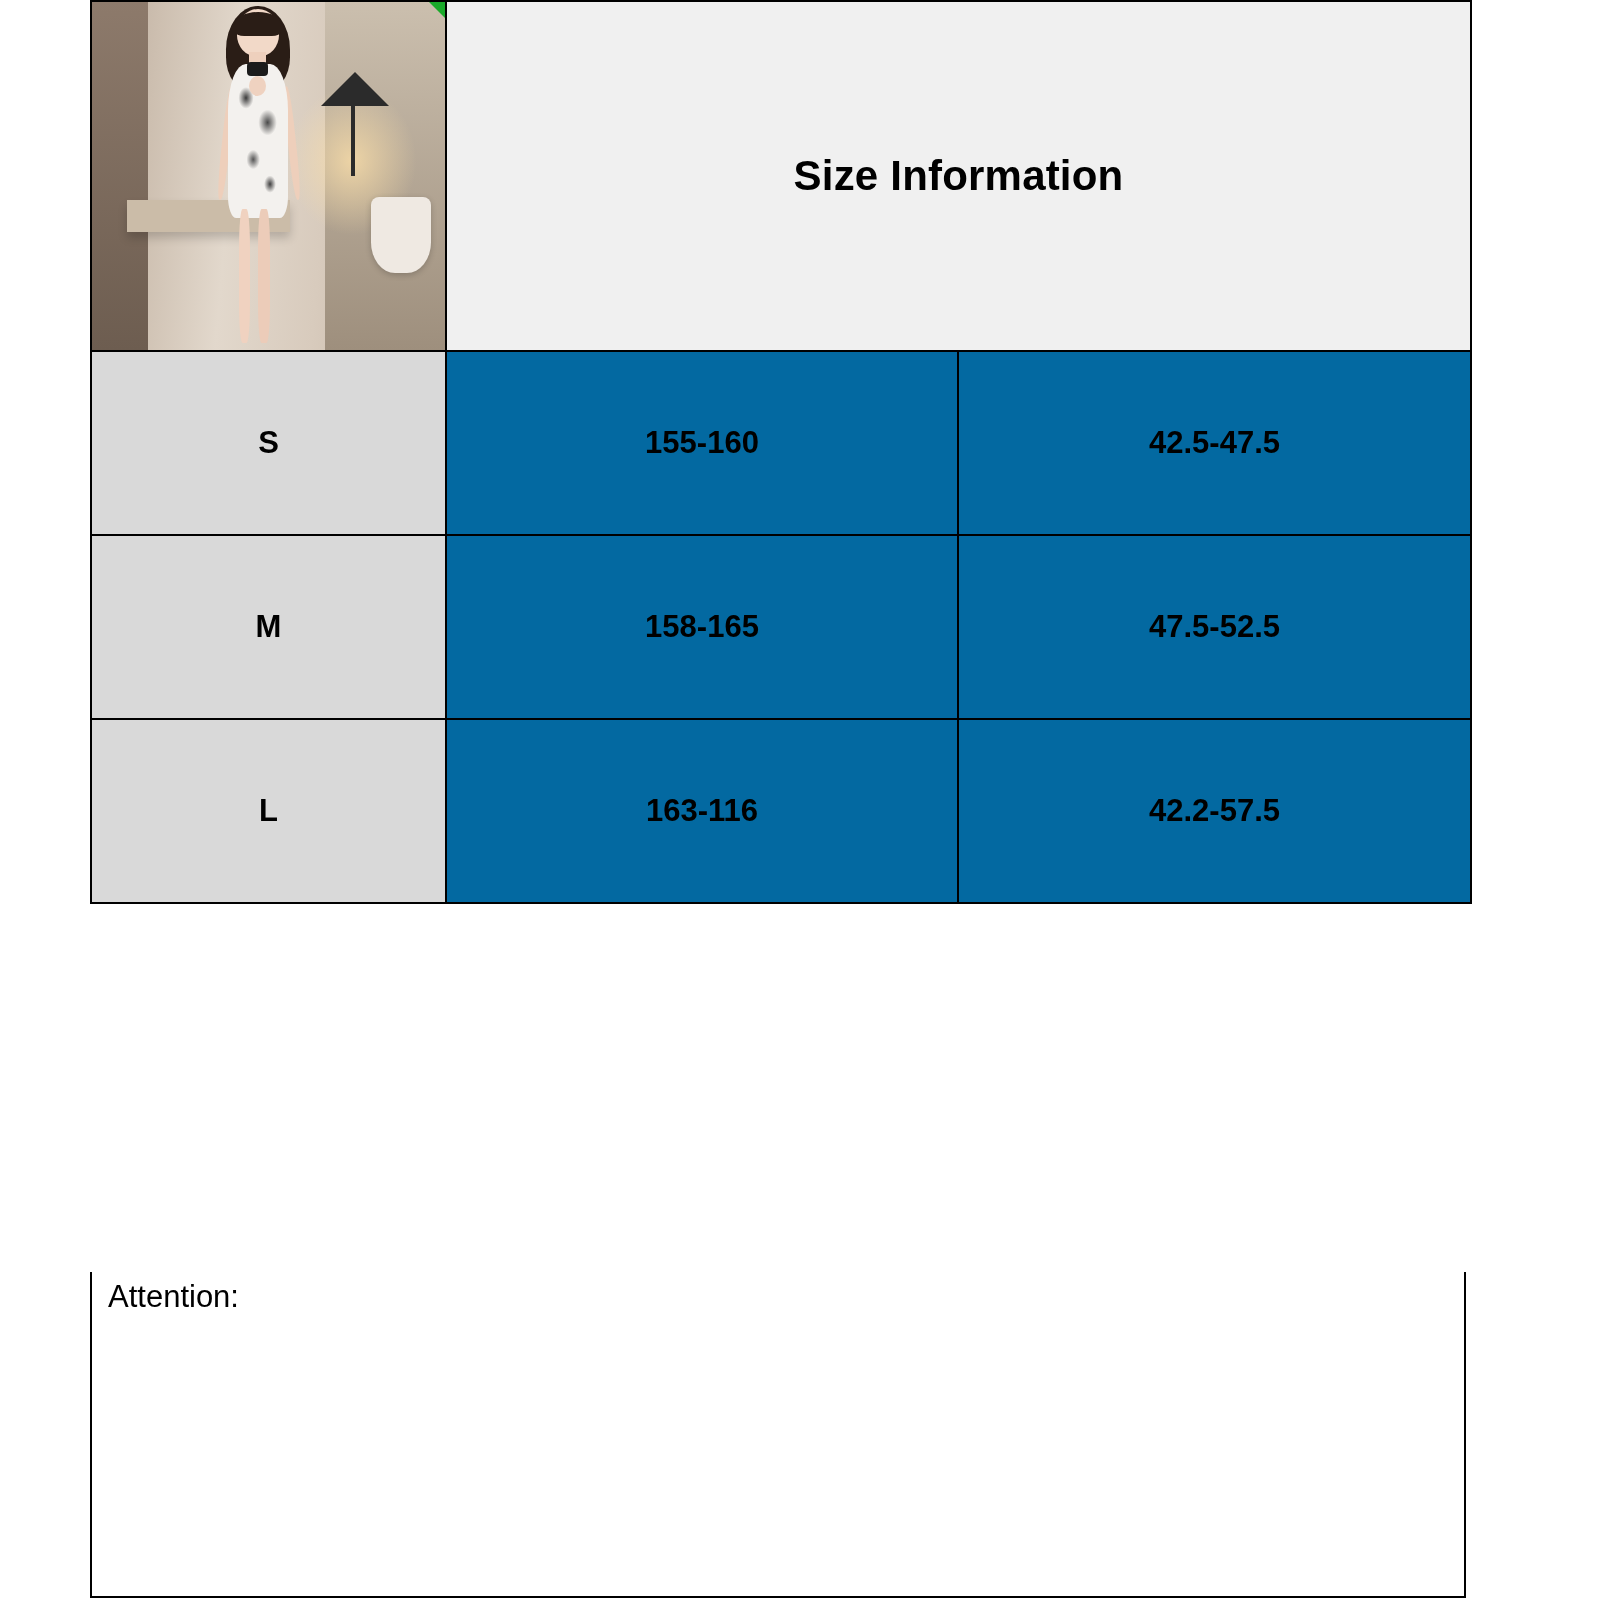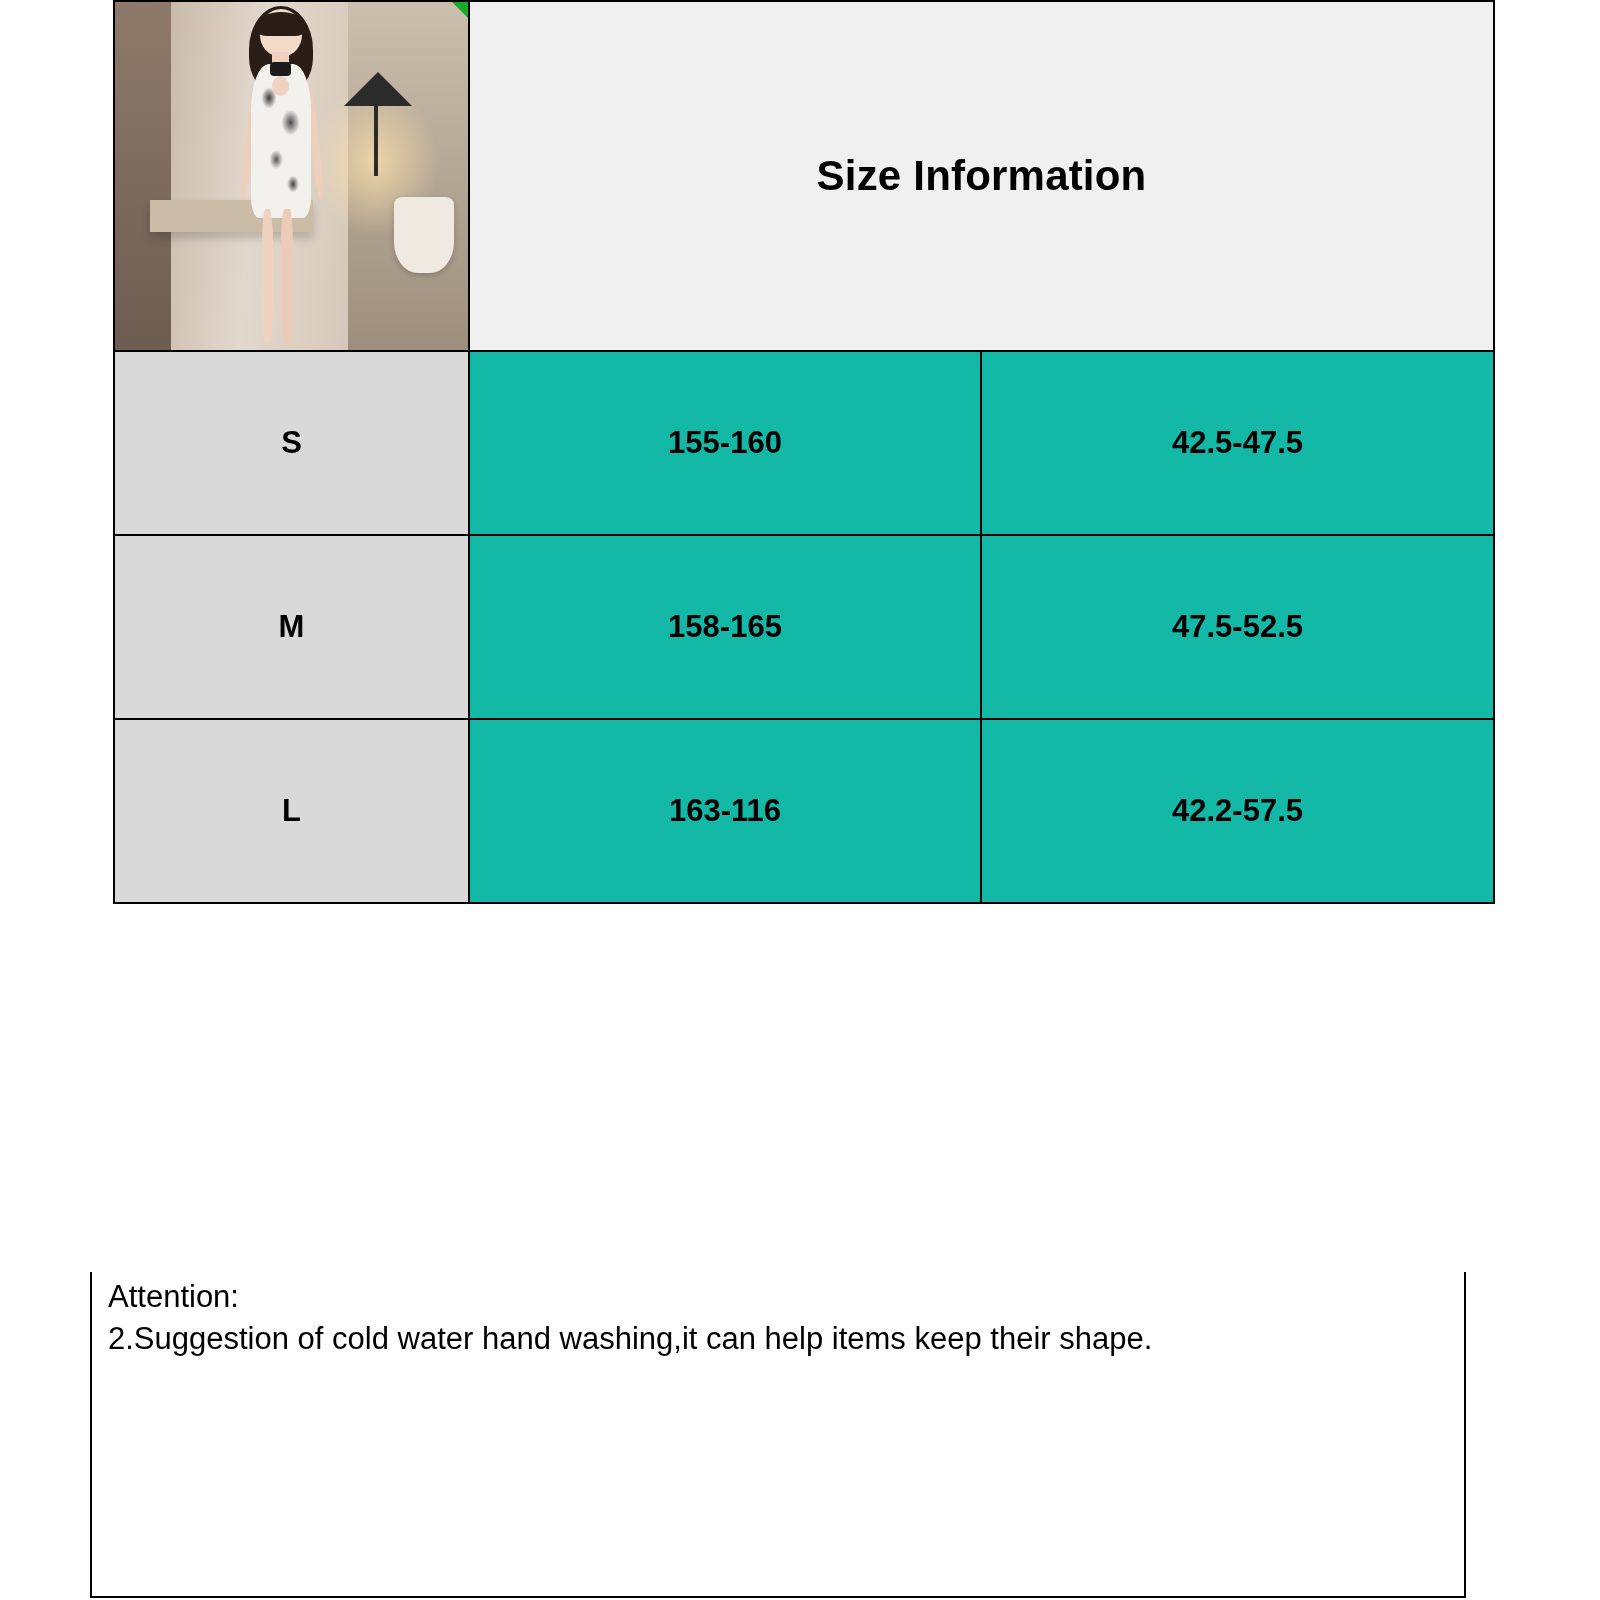--- a/index.html
+++ b/index.html
@@ -22,21 +22,20 @@
     background: #ffffff;
   }
 
   .size-table {
     position: absolute;
     left: 90px;
     top: 0px;
     width: 1380px;
     border-collapse: collapse;
     table-layout: fixed;
-    margin-left: 23px;
   }
 
   .size-table td {
     border: 2px solid #000000;
     padding: 0;
     vertical-align: middle;
     text-align: center;
   }
 
   
@@ -178,21 +177,21 @@
   
   .data-row td {
     height: 182px;
     font-size: 31px;
     font-weight: bold;
   }
   .cell-size {
     background: #d9d9d9;
   }
   .cell-val {
-    background: #14b8a6;
+    background: #0369a1;
   }
 
   
   .attention {
     position: absolute;
     left: 90px;
     top: 1272px;
     width: 1376px;
     height: 326px;
     border: 2px solid #000000;
@@ -269,16 +268,15 @@
         <td class="cell-size">L</td>
         <td class="cell-val">163-116</td>
         <td class="cell-val">42.2-57.5</td>
       </tr>
 
     </tbody>
   </table>
 
   <div class="attention">
     <p>Attention:</p>
-    <p>2.Suggestion of cold water hand washing,it can help items keep their shape.</p>
   </div>
 
 </div>
 
 </body></html>

